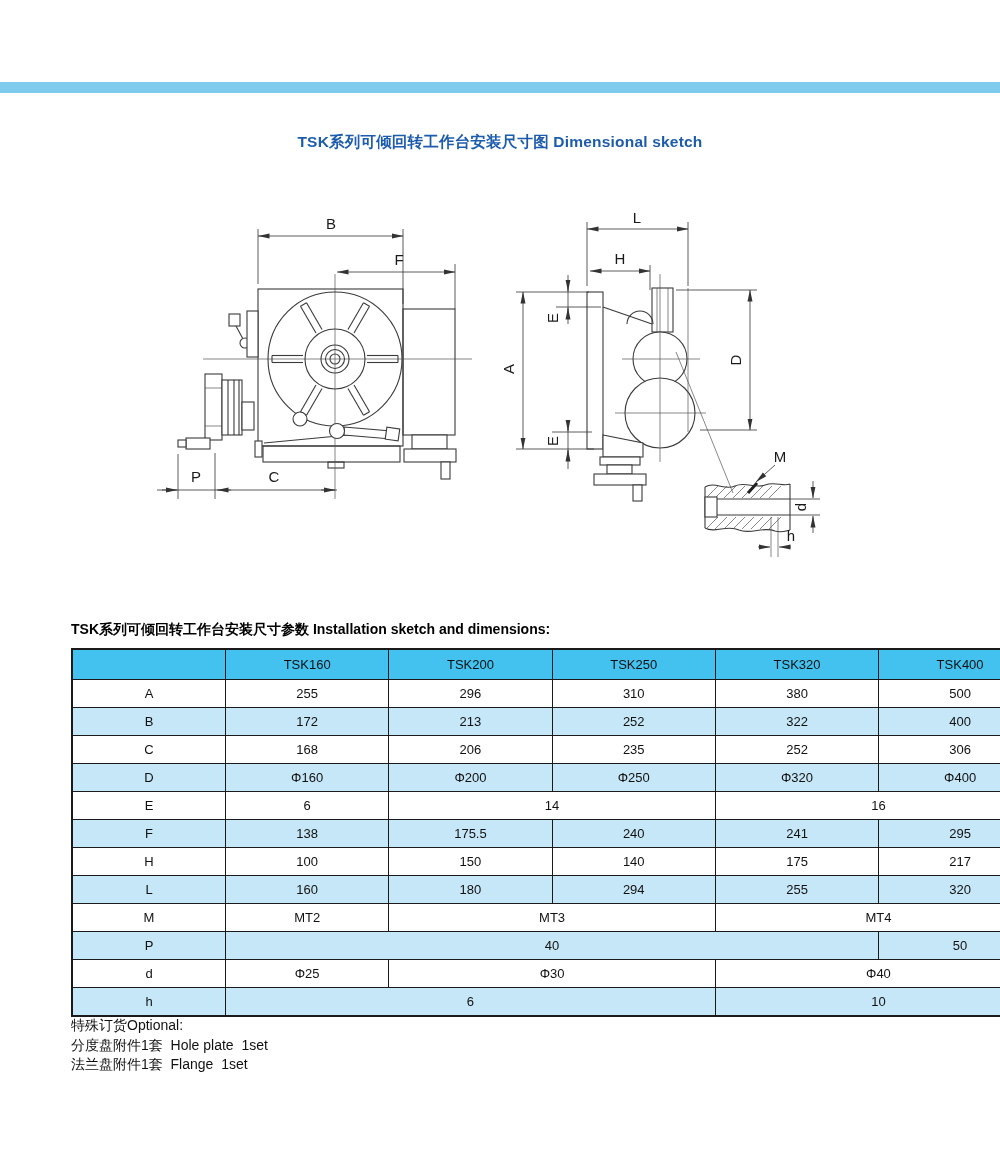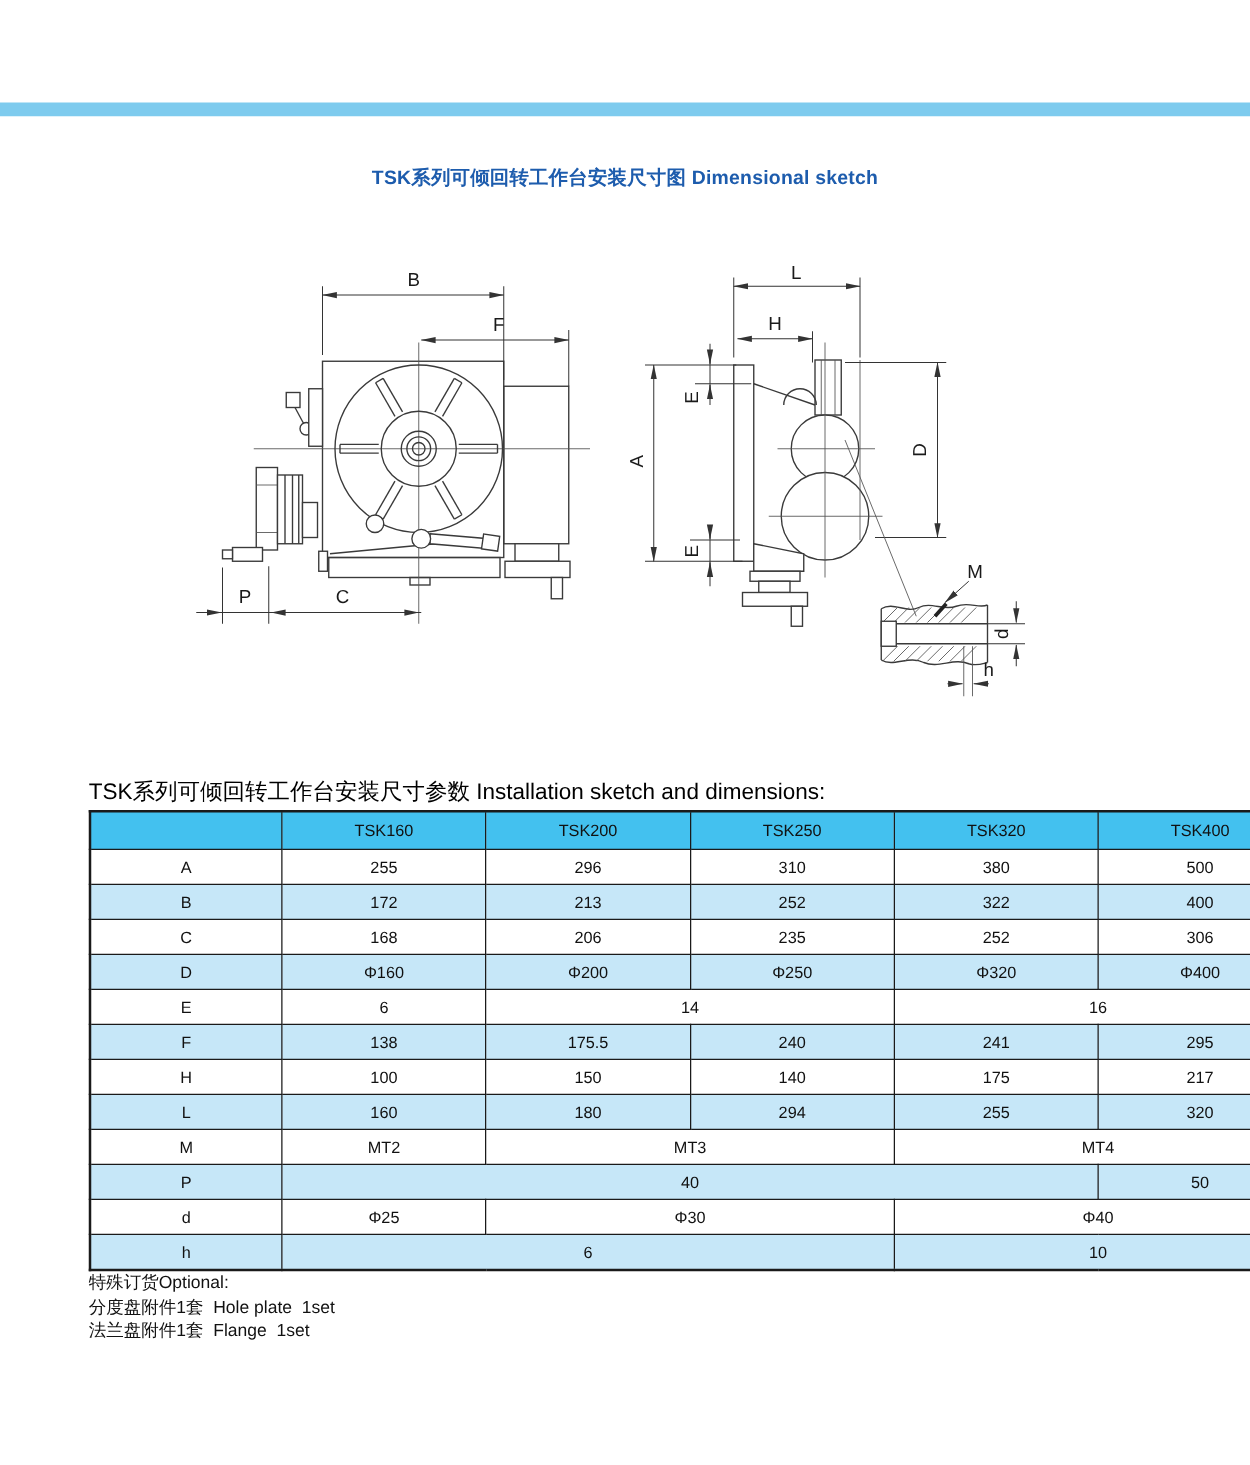--- a/index.html
+++ b/index.html
@@ -2,21 +2,21 @@
 <html style="--accent-bar: #7ecbee; --title-text: #1d5cad; --table-header-bg: #43c1ef; --table-stripe-bg: #c6e7f8; --drawing-line: #3a3a3a;"><head>
 <meta charset="utf-8">
 <style>
   html,body{margin:0;padding:0;background:#fff;}
   body{font-family:"Liberation Sans","DejaVu Sans",sans-serif;color:#1a1a1a;}
   .page{position:relative;width:1000px;height:1172px;background:#fff;overflow:hidden;margin:12px auto;}
   .top-bar{position:absolute;left:0;top:70px;width:1000px;height:11px;background:var(--accent-bar,#7ecbee);}
   .title{position:absolute;left:0;top:120px;width:1000px;text-align:center;
          font-size:15.5px;font-weight:600;color:var(--title-text,#1d5cad);letter-spacing:.2px;}
   .drawing{position:absolute;left:0;top:150px;width:1000px;height:420px;}
-  .caption{position:absolute;left:71px;top:609px;font-size:18px;color:#000;}
+  .caption{position:absolute;left:71px;top:609px;font-size:14px;color:#000;font-weight:bold;}
   .tblwrap{position:absolute;left:71px;top:636px;}
   table{border-collapse:collapse;table-layout:fixed;width:972px;border:2px solid #1a1a1a;}
   th,td{border:1px solid #1a1a1a;text-align:center;vertical-align:middle;
         font-size:13px;color:#111;padding:0;}
   th{height:29px;background:var(--table-header-bg,#43c1ef);font-weight:400;}
   td{height:27px;background:#fff;}
   #dims-table th:first-child{width:152px;}
   tr.stripe td{background:var(--table-stripe-bg,#c6e7f8);}
   .notes{position:absolute;left:71px;top:1005px;font-size:13px;line-height:20px;color:#111;white-space:pre;}
   .optional{position:absolute;left:71px;top:1004px;font-size:14px;line-height:19.5px;color:#111;white-space:pre;}

